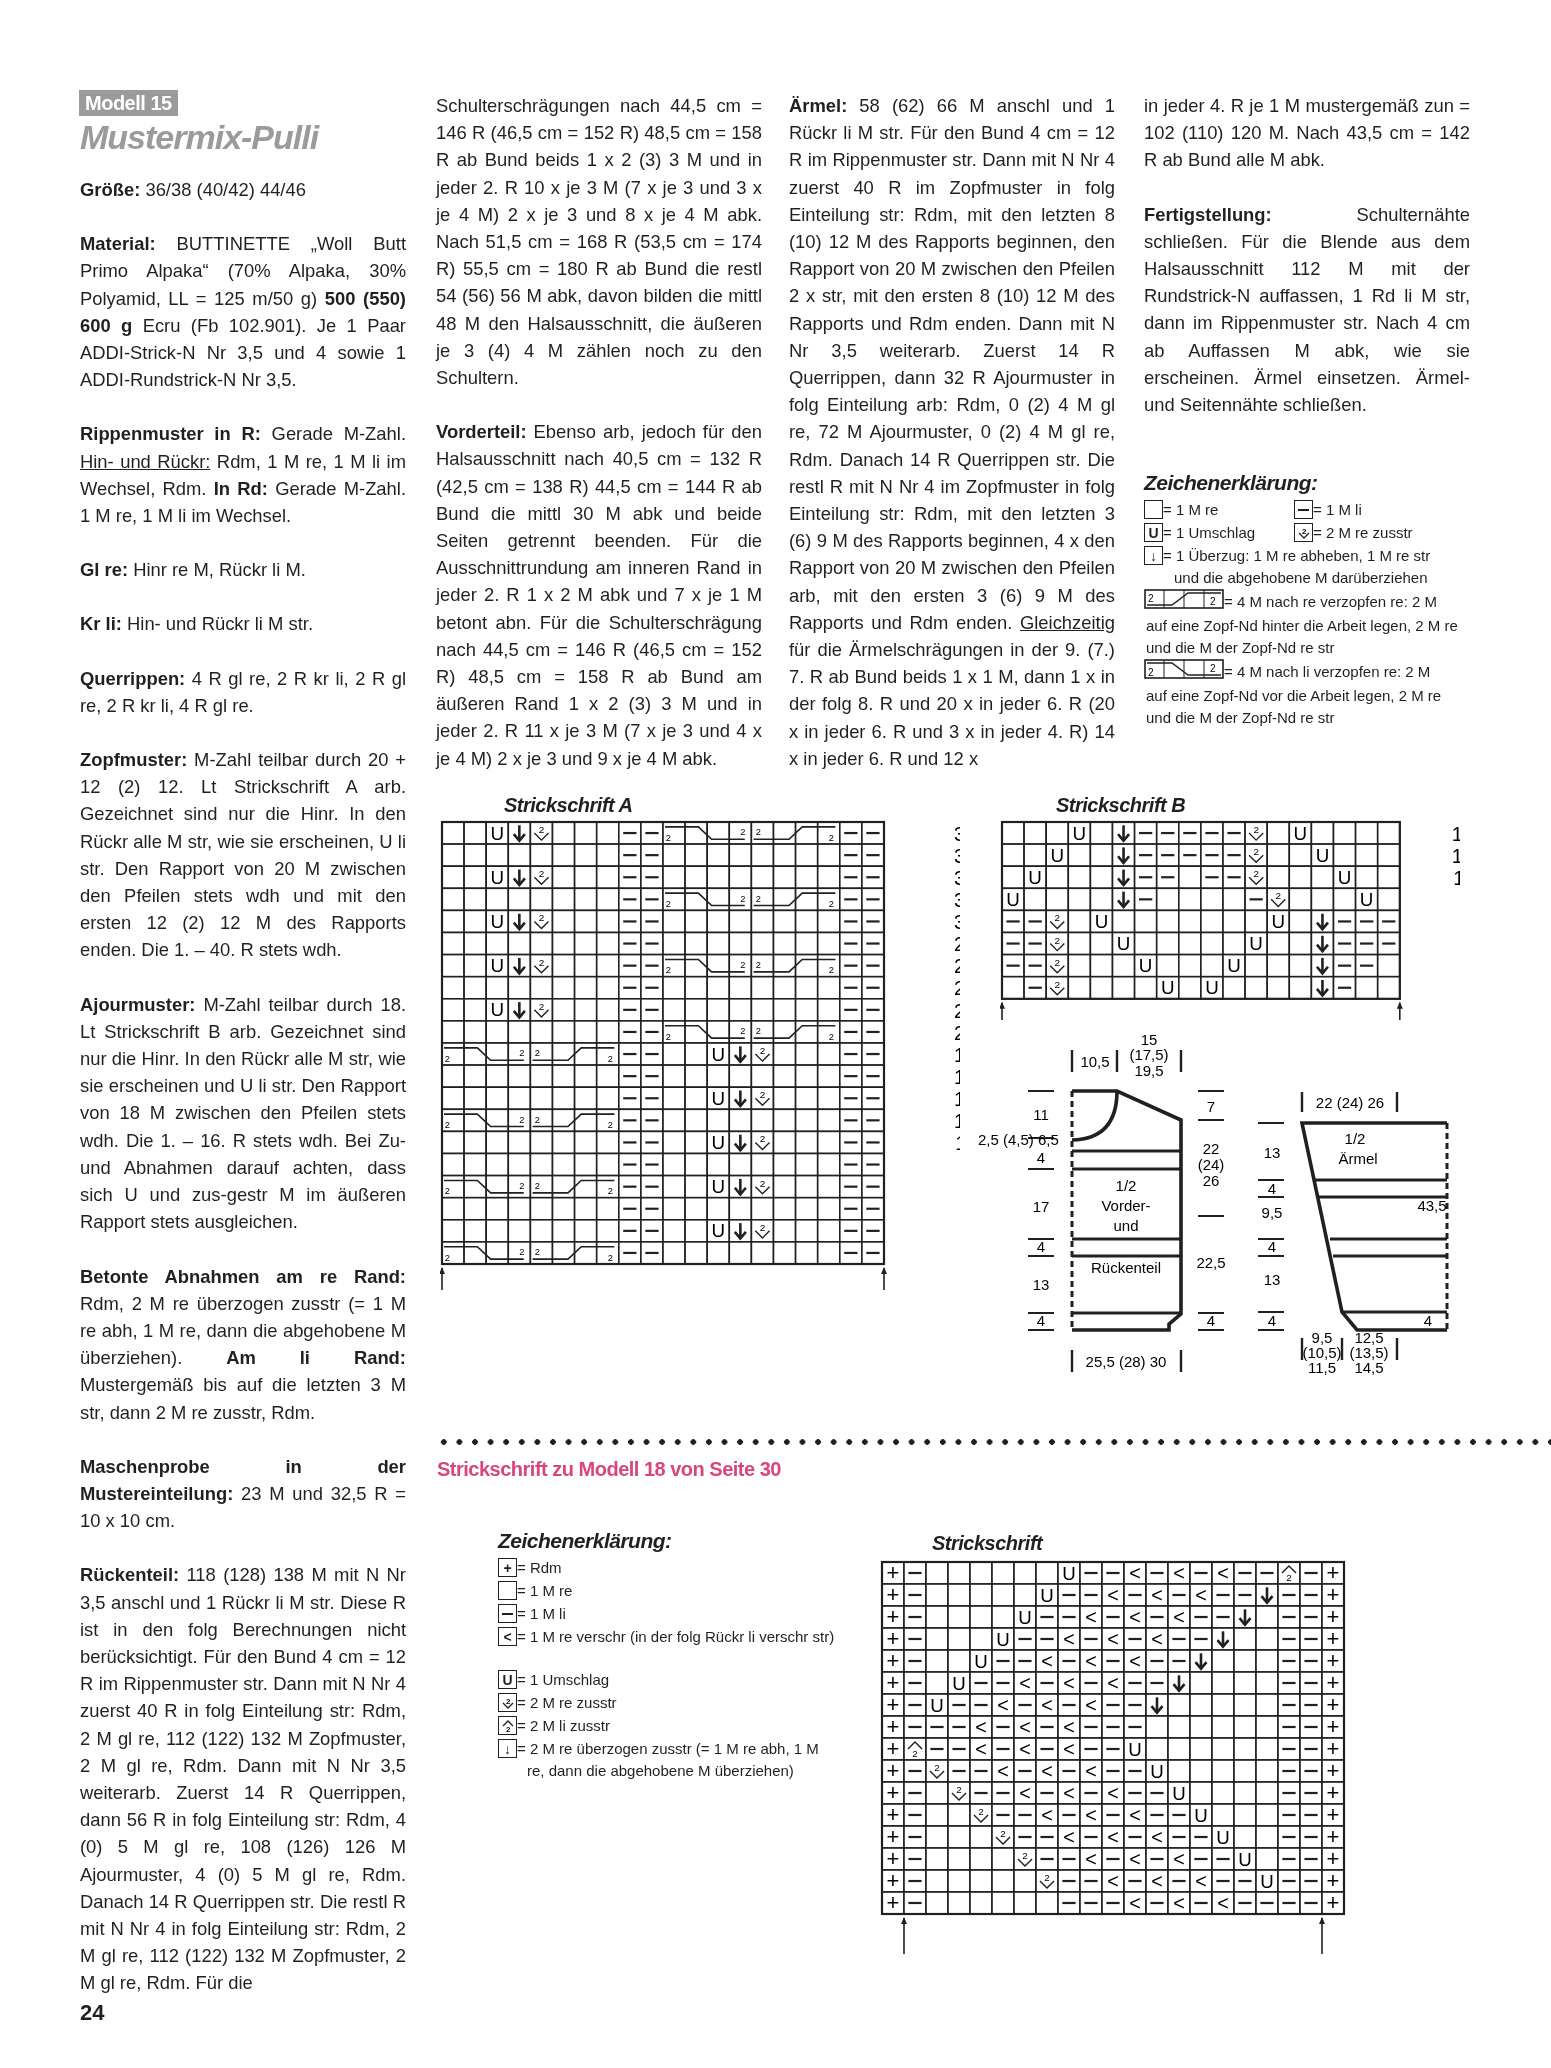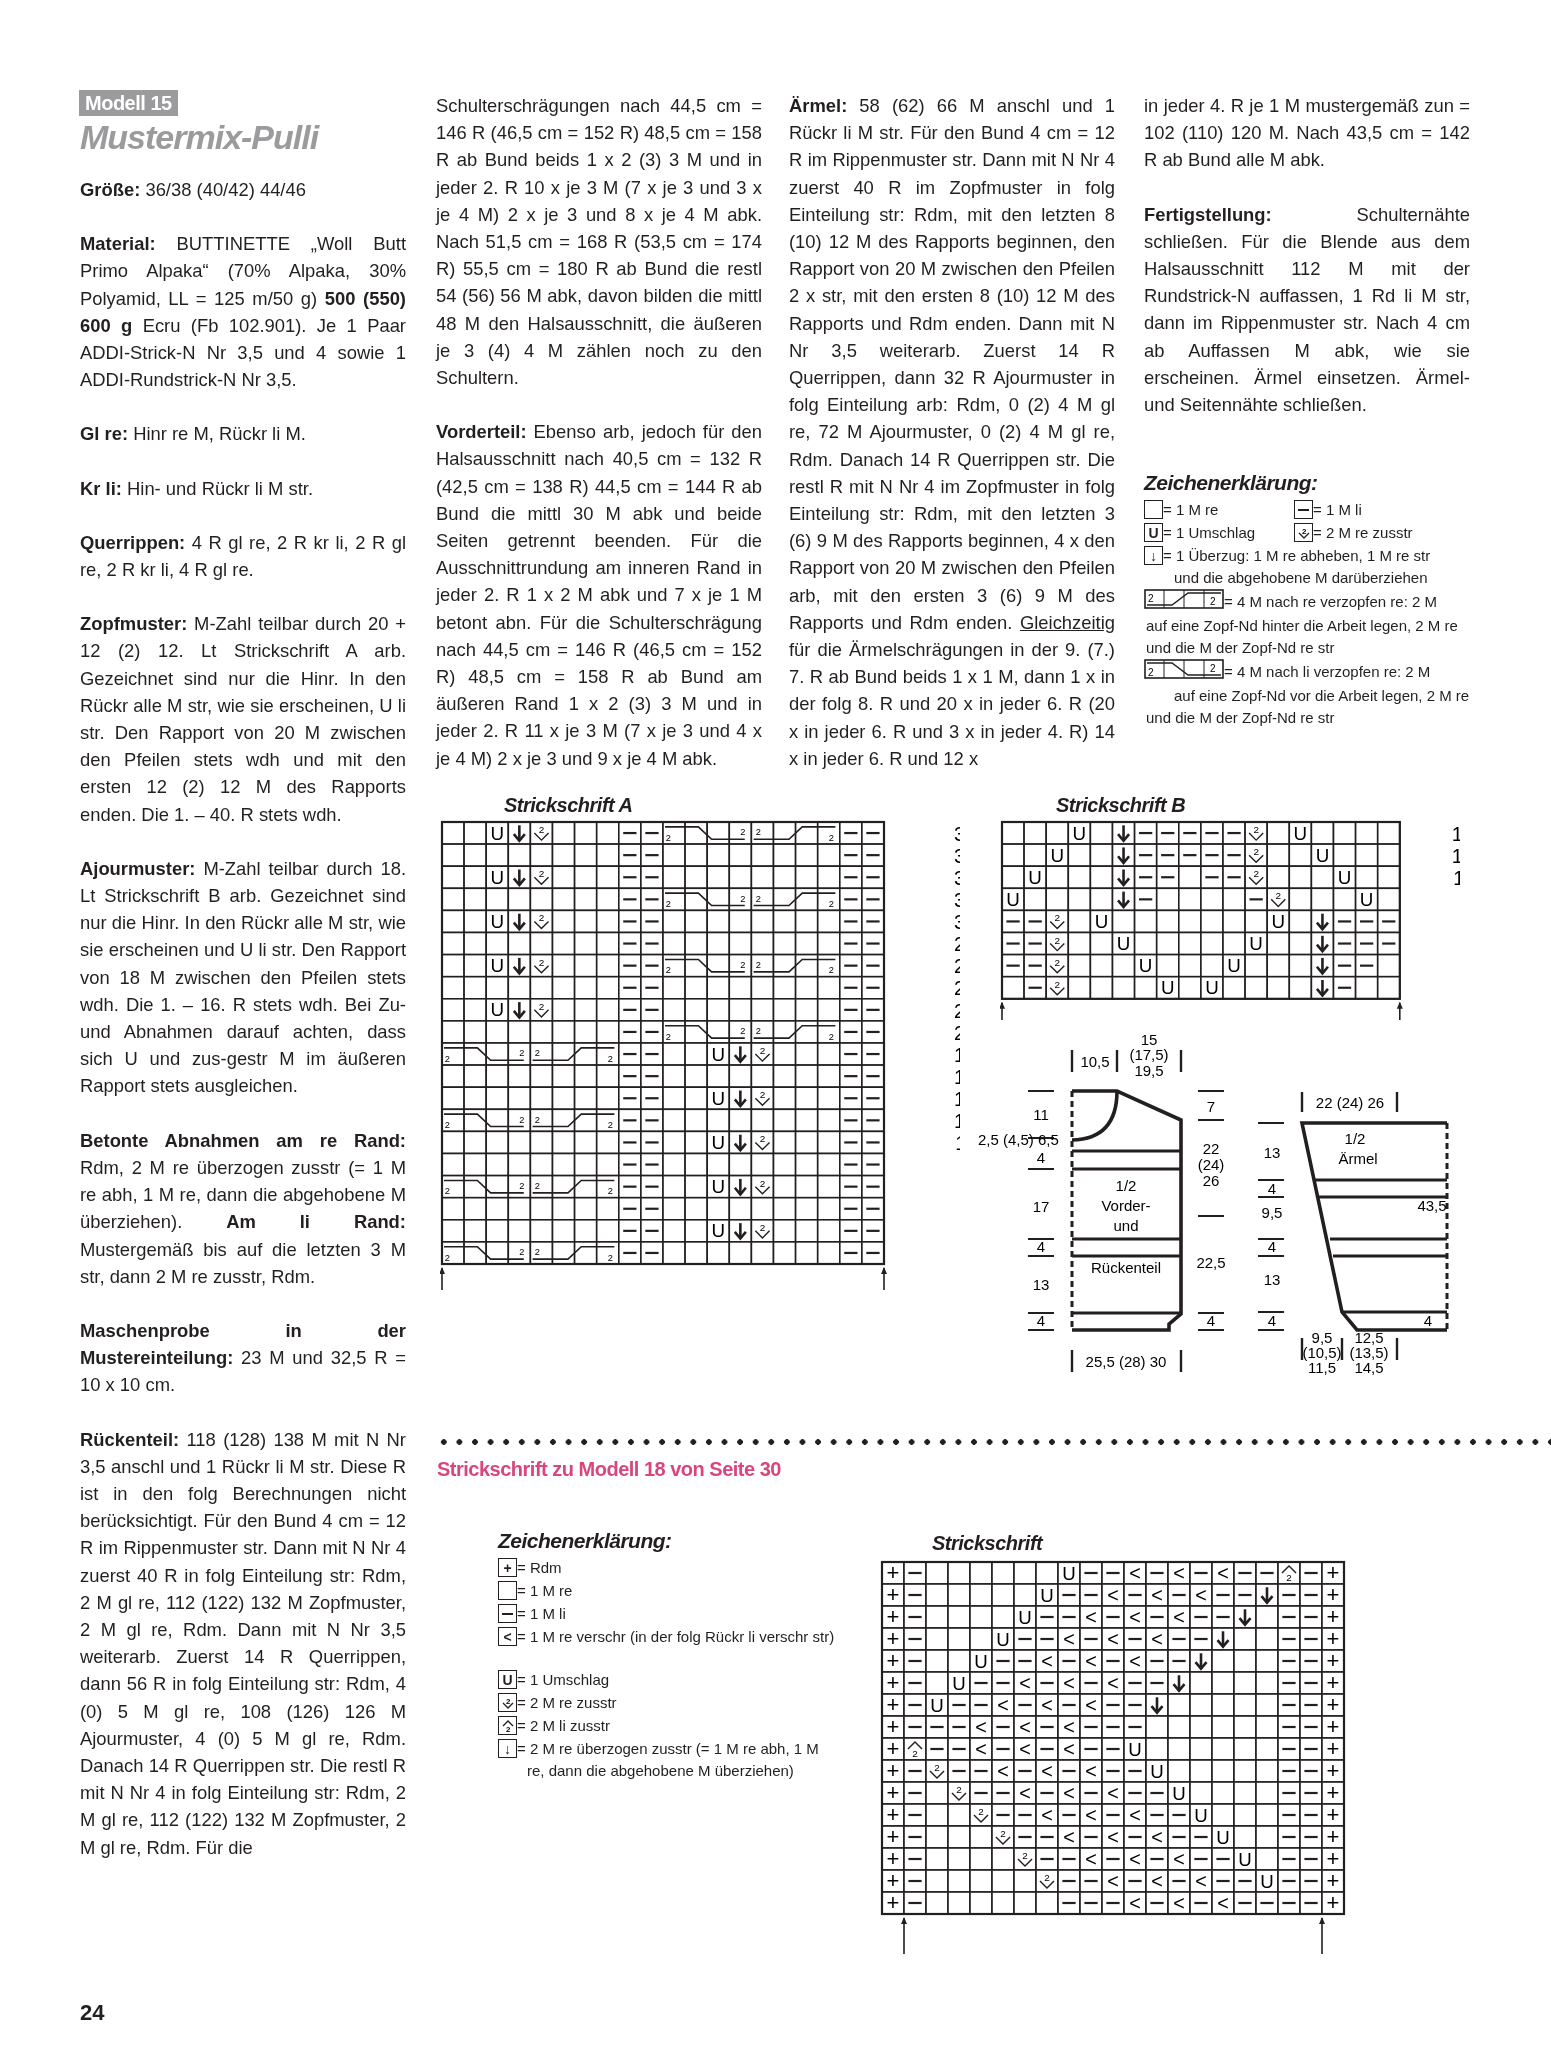--- a/index.html
+++ b/index.html
@@ -26,20 +26,21 @@
 </style>
 </head>
 <body>
 
 <div class="badge">Modell 15</div>
 <div class="title">Mustermix-Pulli</div>
 
 <div class="col" id="c1">
     <p><b>Größe:</b><span> 36/38 (40/42) 44/46</span></p>
     <p><b>Material:</b><span> BUTTINETTE „Woll Butt Primo Alpaka“ (70% Alpaka, 30% Polyamid, LL = 125 m/50 g) </span><b>500 (550) 600 g</b><span> Ecru (Fb 102.901). Je 1 Paar ADDI-Strick-N Nr 3,5 und 4 sowie 1 ADDI-Rundstrick-N Nr 3,5.</span></p>
+    <p><b>Rippenmuster in R:</b><span> Gerade M-Zahl. </span><span class="u">Hin- und Rückr:</span><span> Rdm, 1 M re, 1 M li im Wechsel, Rdm. </span><b>In Rd:</b><span> Gerade M-Zahl. 1 M re, 1 M li im Wechsel.</span></p>
     <p><b>Gl re:</b><span> Hinr re M, Rückr li M.</span></p>
     <p><b>Kr li:</b><span> Hin- und Rückr li M str.</span></p>
     <p><b>Querrippen:</b><span> 4 R gl re, 2 R kr li, 2 R gl re, 2 R kr li, 4 R gl re.</span></p>
     <p><b>Zopfmuster:</b><span> M-Zahl teilbar durch 20 + 12 (2) 12. Lt Strickschrift A arb. Gezeichnet sind nur die Hinr. In den Rückr alle M str, wie sie erscheinen, U li str. Den Rapport von 20 M zwischen den Pfeilen stets wdh und mit den ersten 12 (2) 12 M des Rapports enden. Die 1. – 40. R stets wdh.</span></p>
     <p><b>Ajourmuster:</b><span> M-Zahl teilbar durch 18. Lt Strickschrift B arb. Gezeichnet sind nur die Hinr. In den Rückr alle M str, wie sie erscheinen und U li str. Den Rapport von 18 M zwischen den Pfeilen stets wdh. Die 1. – 16. R stets wdh. Bei Zu- und Abnahmen darauf achten, dass sich U und zus-gestr M im äußeren Rapport stets ausgleichen.</span></p>
     <p><b>Betonte Abnahmen am re Rand:</b><span> Rdm, 2 M re überzogen zusstr (= 1 M re abh, 1 M re, dann die abgehobene M überziehen). </span><b>Am li Rand:</b><span> Mustergemäß bis auf die letzten 3 M str, dann 2 M re zusstr, Rdm.</span></p>
     <p><b>Maschenprobe in der Mustereinteilung:</b><span> 23 M und 32,5 R = 10 x 10 cm.</span></p>
     <p><b>Rückenteil:</b><span> 118 (128) 138 M mit N Nr 3,5 anschl und 1 Rückr li M str. Diese R ist in den folg Berechnungen nicht berücksichtigt. Für den Bund 4 cm = 12 R im Rippenmuster str. Dann mit N Nr 4 zuerst 40 R in folg Einteilung str: Rdm, 2 M gl re, 112 (122) 132 M Zopfmuster, 2 M gl re, Rdm. Dann mit N Nr 3,5 weiterarb. Zuerst 14 R Querrippen, dann 56 R in folg Einteilung str: Rdm, 4 (0) 5 M gl re, 108 (126) 126 M Ajourmuster, 4 (0) 5 M gl re, Rdm. Danach 14 R Querrippen str. Die restl R mit N Nr 4 in folg Einteilung str: Rdm, 2 M gl re, 112 (122) 132 M Zopfmuster, 2 M gl re, Rdm. Für die</span></p>
   </div>
 <div class="col" id="c2">
@@ -108,21 +109,21 @@
             <rect x="1" y="1" width="78" height="18" fill="none" stroke="#231f20" stroke-width="1.6"></rect>
             <line x1="20" y1="1" x2="20" y2="19" stroke="#231f20"></line>
             <line x1="40" y1="1" x2="40" y2="19" stroke="#231f20"></line>
             <line x1="60" y1="1" x2="60" y2="19" stroke="#231f20"></line>
             <path d="M3 4 H28 L44 16 H77" fill="none" stroke="#231f20" stroke-width="1.4"></path>
             <text x="4" y="17" font-size="10">2</text>
             <text x="66" y="13" font-size="10">2</text>
           </svg></span>
         <div>= 4 M nach li verzopfen re: 2 M</div>
       </div>
-      <div style="padding-left: 2px; margin-left: 28px;">auf eine Zopf-Nd vor die Arbeit legen, 2 M re</div>
+      <div style="padding-left: 2px;">auf eine Zopf-Nd vor die Arbeit legen, 2 M re</div>
       <div style="padding-left: 2px;">und die M der Zopf-Nd re str</div>
     </div>
 </div>
 
 <div class="chart-title" style="left:456px;top:794px;">Strickschrift A</div>
 <svg id="chartA" style="position:absolute;left:440px;top:820px;" width="520" height="470">
     <rect x="2" y="2" width="22.1" height="22.1" fill="#fff" stroke="#231f20" stroke-width="1.6"></rect>
     <rect x="24.1" y="2" width="22.1" height="22.1" fill="#fff" stroke="#231f20" stroke-width="1.6"></rect>
     <rect x="46.2" y="2" width="22.1" height="22.1" fill="#fff" stroke="#231f20" stroke-width="1.6"></rect>
     <text x="57.25" y="19.68" text-anchor="middle" font-size="18.785">U</text>

